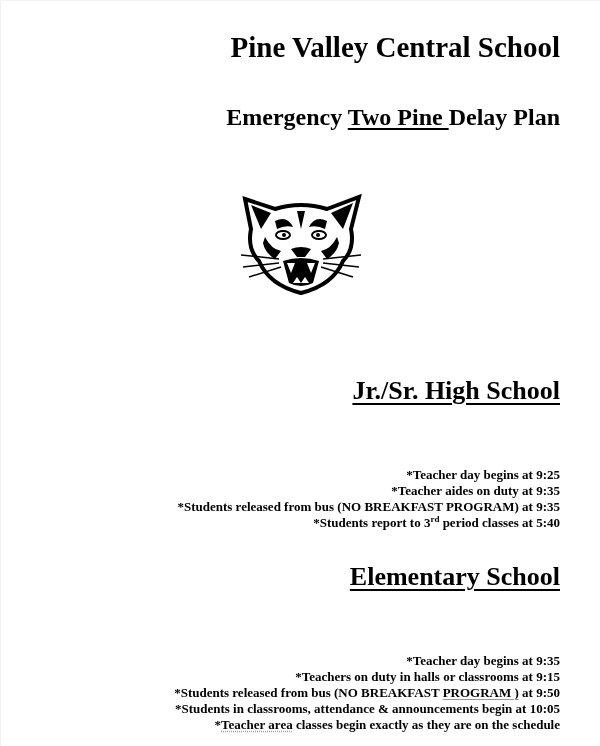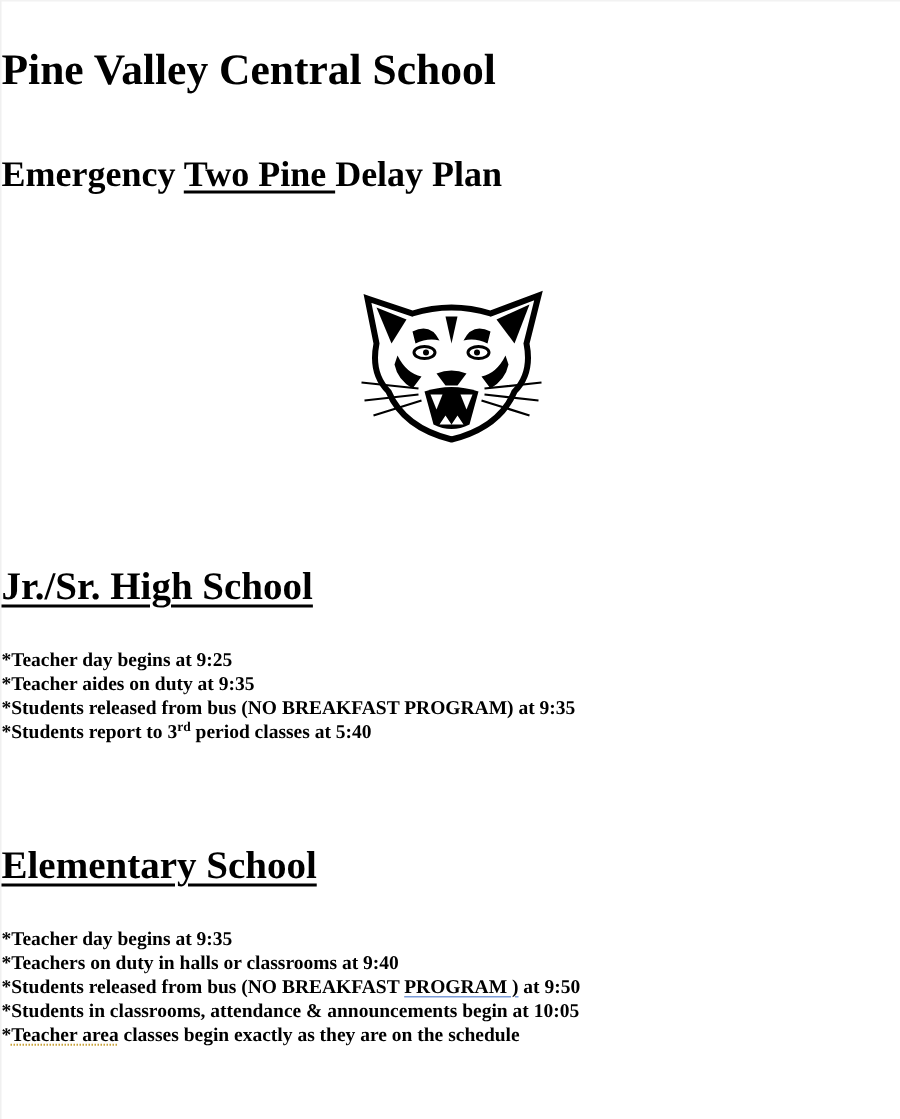--- a/index.html
+++ b/index.html
@@ -2,29 +2,29 @@
 <html><head>
   <meta charset="utf-8">
   <style>
     html, body { margin: 0; padding: 0; background: #ffffff; }
     body {
       width: 600px; height: 746px; overflow: hidden; position: relative;
       font-family: "Liberation Serif", "DejaVu Serif", serif;
       color: #000; font-weight: bold;
     }
     .page { position: absolute; left: 0; top: 0; width: 600px; height: 746px; border-left: 1px solid #f0f0f0; border-top: 1px solid #f2f2f2; box-sizing: border-box; }
-    .center { position: absolute; left: 0; width: 543px; text-align: left; white-space: nowrap; }
+    .center { position: absolute; left: 16px; width: 543px; text-align: right; white-space: nowrap; }
     .title { top: 28px; font-size: 29px; line-height: 36px; }
     .subtitle { top: 100px; font-size: 24px; line-height: 32px; }
     .subtitle .ul { text-decoration: underline; text-decoration-thickness: 2px; text-underline-offset: 3px; }
     .logo { position: absolute; left: 234px; top: 188px; width: 132px; height: 110px; }
     .section-title { font-size: 26px; line-height: 32px; text-decoration: underline; text-decoration-thickness: 2px; text-underline-offset: 4px; }
     .hs-title { top: 374px; }
     .el-title { top: 560px; }
-    .lines { font-size: 13px; line-height: 16px; }
+    .lines { font-size: 13px; line-height: 16px; margin-top: 35px; }
     .hs-lines { top: 431px; }
     .el-lines { top: 617px; font-family: Liberation Serif, serif; }
     .lines div { white-space: nowrap; }
     sup { font-size: 9px; line-height: 0; vertical-align: 5px; }
     .grammar { text-decoration: underline; text-decoration-color: #7a9bd8; text-decoration-thickness: 1px; text-underline-offset: 2px; }
     .spell { text-decoration: underline dotted; text-decoration-color: #c9a23a; text-underline-offset: 2px; }
   </style>
 </head>
 <body>
 
@@ -72,19 +72,19 @@
   <div class="center lines hs-lines">
     <div>*Teacher day begins at 9:25</div>
     <div>*Teacher aides on duty at 9:35</div>
     <div>*Students released from bus (NO BREAKFAST PROGRAM) at 9:35</div>
     <div><span>*Students report to 3</span><sup>rd</sup><span> period classes at 5:40</span></div>
   </div>
 
   <div class="center section-title el-title">Elementary School</div>
   <div class="center lines el-lines">
     <div>*Teacher day begins at 9:35</div>
-    <div>*Teachers on duty in halls or classrooms at 9:40</div>
+    <div>*Teachers on duty in halls or classrooms at 9:15</div>
     <div><span>*Students released from bus (NO BREAKFAST </span><span class="grammar">PROGRAM )</span><span> at 9:50</span></div>
     <div>*Students in classrooms, attendance &amp; announcements begin at 10:05</div>
     <div><span>*</span><span class="spell">Teacher area</span><span> classes begin exactly as they are on the schedule</span></div>
   </div>
 
 </div>
 
 </body></html>

